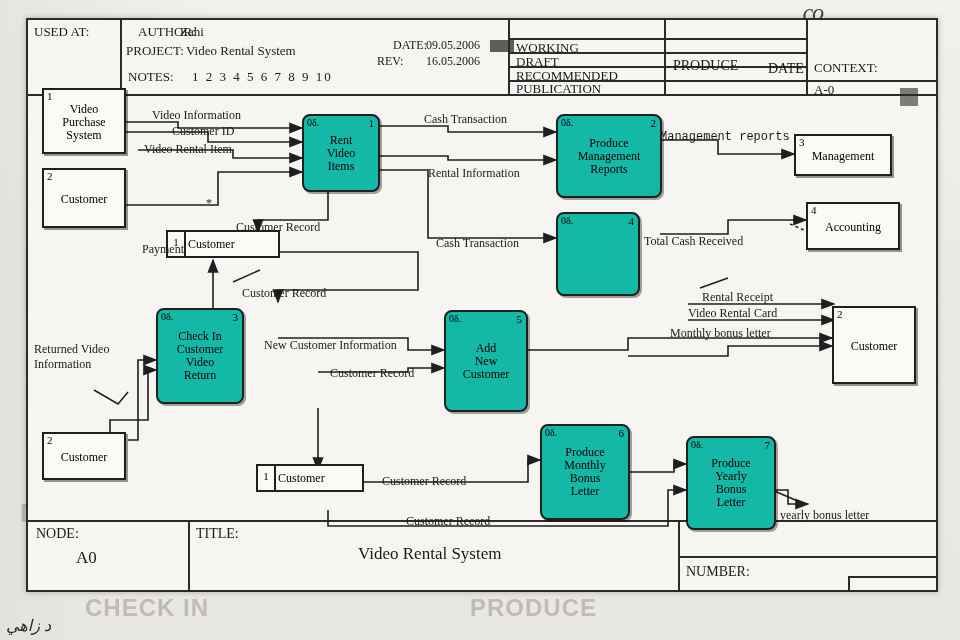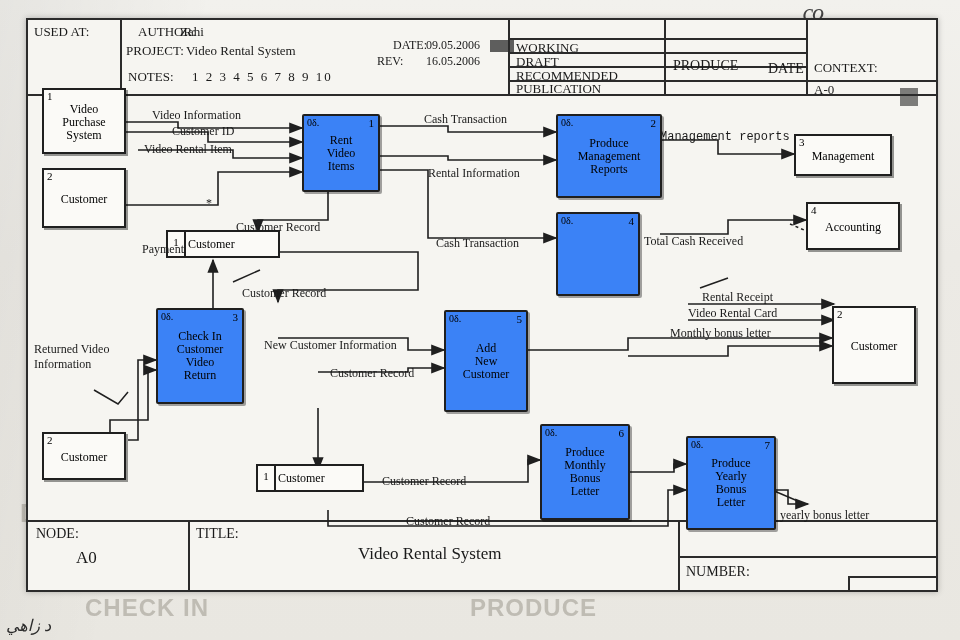--- a/index.html
+++ b/index.html
@@ -30,22 +30,22 @@
   .txt{position:absolute;color:#1a1a1a;white-space:nowrap;}
   .s12{font-size:12px;}
   .s13{font-size:13px;}
   .s14{font-size:14px;}
   .s17{font-size:17px;}
 
   
   .pbox{
     position:absolute;
     border:2px solid #1f1f1f;
-    background:#3b82f6;
-    border-radius:2px;
+    background:#14b8a6;
+    border-radius:8px;
     box-shadow:2px 2px 0 rgba(0,0,0,0.35);
   }
   .pbox .tag{position:absolute;left:3px;top:1px;font-size:10px;}
   .pbox .num{position:absolute;right:4px;top:1px;font-size:11px;}
   .pbox .lbl{
     position:absolute;left:0;right:0;top:50%;
     transform:translateY(-50%);
     text-align:center;font-size:12px;line-height:13px;
     padding:0 8px;
   }

